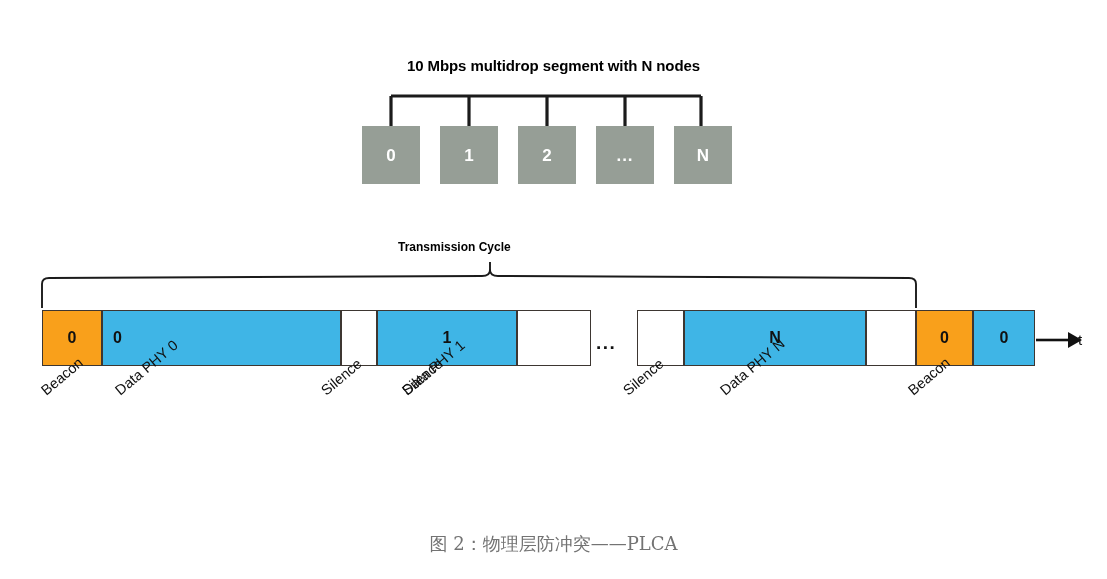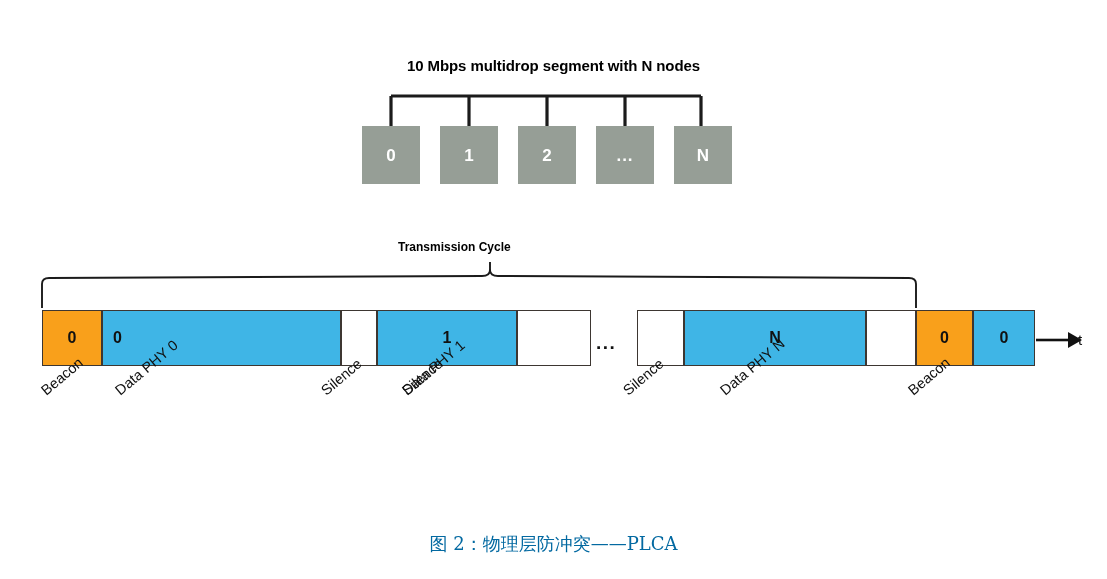--- a/index.html
+++ b/index.html
@@ -132,21 +132,21 @@
 
   
   .caption {
     position: absolute;
     left: 0;
     top: 532px;
     width: 1107px;
     text-align: center;
     font-size: 18px;
     font-family: "DejaVu Serif", "Liberation Serif", serif;
-    color: #0369a1;
+    color: #737373;
     white-space: nowrap;
   }
 </style>
 </head>
 <body>
 
 <div class="canvas">
 
   <div class="segment-title">10 Mbps multidrop segment with N nodes</div>
 

